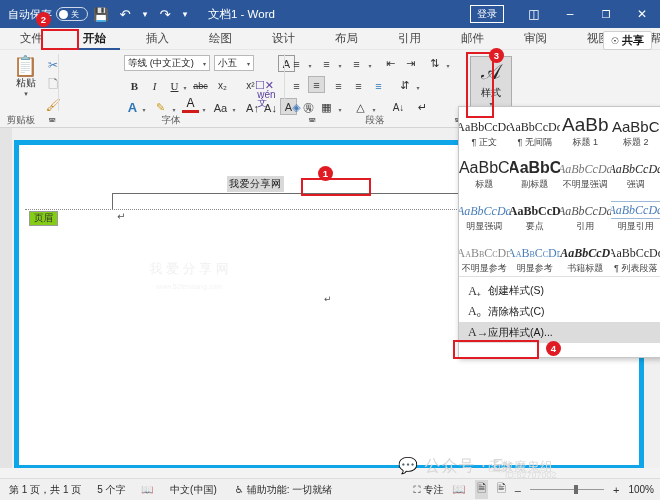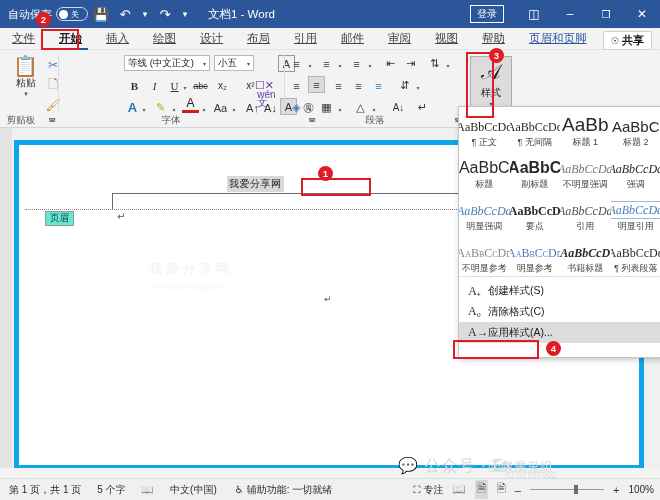--- a/index.html
+++ b/index.html
@@ -42,21 +42,21 @@
   .wbtn { width: 36px; height: 28px; display: inline-flex; align-items: center; justify-content: center;
           font-size: 12px; color: #fff; }
   .wbtn.restore { font-size: 10px; }
 
   
   .tabstrip {
     position: absolute; left: 0; top: 28px; width: 660px; height: 22px;
     background: #f3f3f3; display: flex; align-items: center; font-size: 11.5px; color: #444;
     border-bottom: 1px solid #e6e6e6;
   }
-  .tab { padding: 2px 12px; white-space: nowrap; position: relative; text-decoration: underline; }
+  .tab { padding: 2px 20px; white-space: nowrap; position: relative; }
   .tab.active { color: #1a1a1a; font-weight: bold; }
   .tab.active::after {
     content: ""; position: absolute; left: 6px; right: 6px; bottom: -2px; height: 2px; background: #2b579a;
   }
   .tab.accent { color: #2b579a; }
   .share {
     position: absolute; right: 8px; top: 3px; font-size: 11px; color: #1a1a1a;
     border: 1px solid #d0d0d0; background: #fff; padding: 1px 7px; border-radius: 2px;
     display: flex; align-items: center; gap: 3px; font-weight: bold;
   }
@@ -119,22 +119,22 @@
   }
   .ruler-left { position: absolute; left: 0; top: 0; width: 12px; height: 340px; background: #e4e4e4; }
   .page {
     position: absolute; left: 14px; top: 12px; width: 630px; height: 330px;
     background: #fff; border: 5px solid #0ea5e9;
   }
   .hdr-rule { position: absolute; left: 93px; top: 48px; right: 0; height: 1px; background: #6b6b6b; }
   .hdr-tick { position: absolute; left: 93px; top: 48px; width: 1px; height: 16px; background: #6b6b6b; }
   .hdr-dash { position: absolute; left: 6px; right: 0; top: 64px; border-top: 1px dotted #8a8a8a; }
   .hdr-tag {
-    position: absolute; left: 26px; top: 66px; font-size: 9.5px; color: #333;
-    border: 1px solid #9a9a9a; background: #5eead4; padding: 0px 4px;
+    position: absolute; left: 10px; top: 66px; font-size: 9.5px; color: #333;
+    border: 1px solid #9a9a9a; background: #84cc16; padding: 0px 4px;
   }
   .hdr-text {
     position: absolute; left: 208px; top: 31px; font-size: 10px; color: #1a1a1a;
     background: #d9d9d9; padding: 1px 2px; letter-spacing: 0.5px;
   }
   .pilcrow-hdr { position: absolute; left: 98px; top: 66px; font-size: 10px; color: #555; }
   .watermark {
     position: absolute; left: 95px; top: 115px; width: 150px; text-align: center;
     color: #f0f0f0; font-size: 13px; line-height: 18px; user-select: none;
   }

